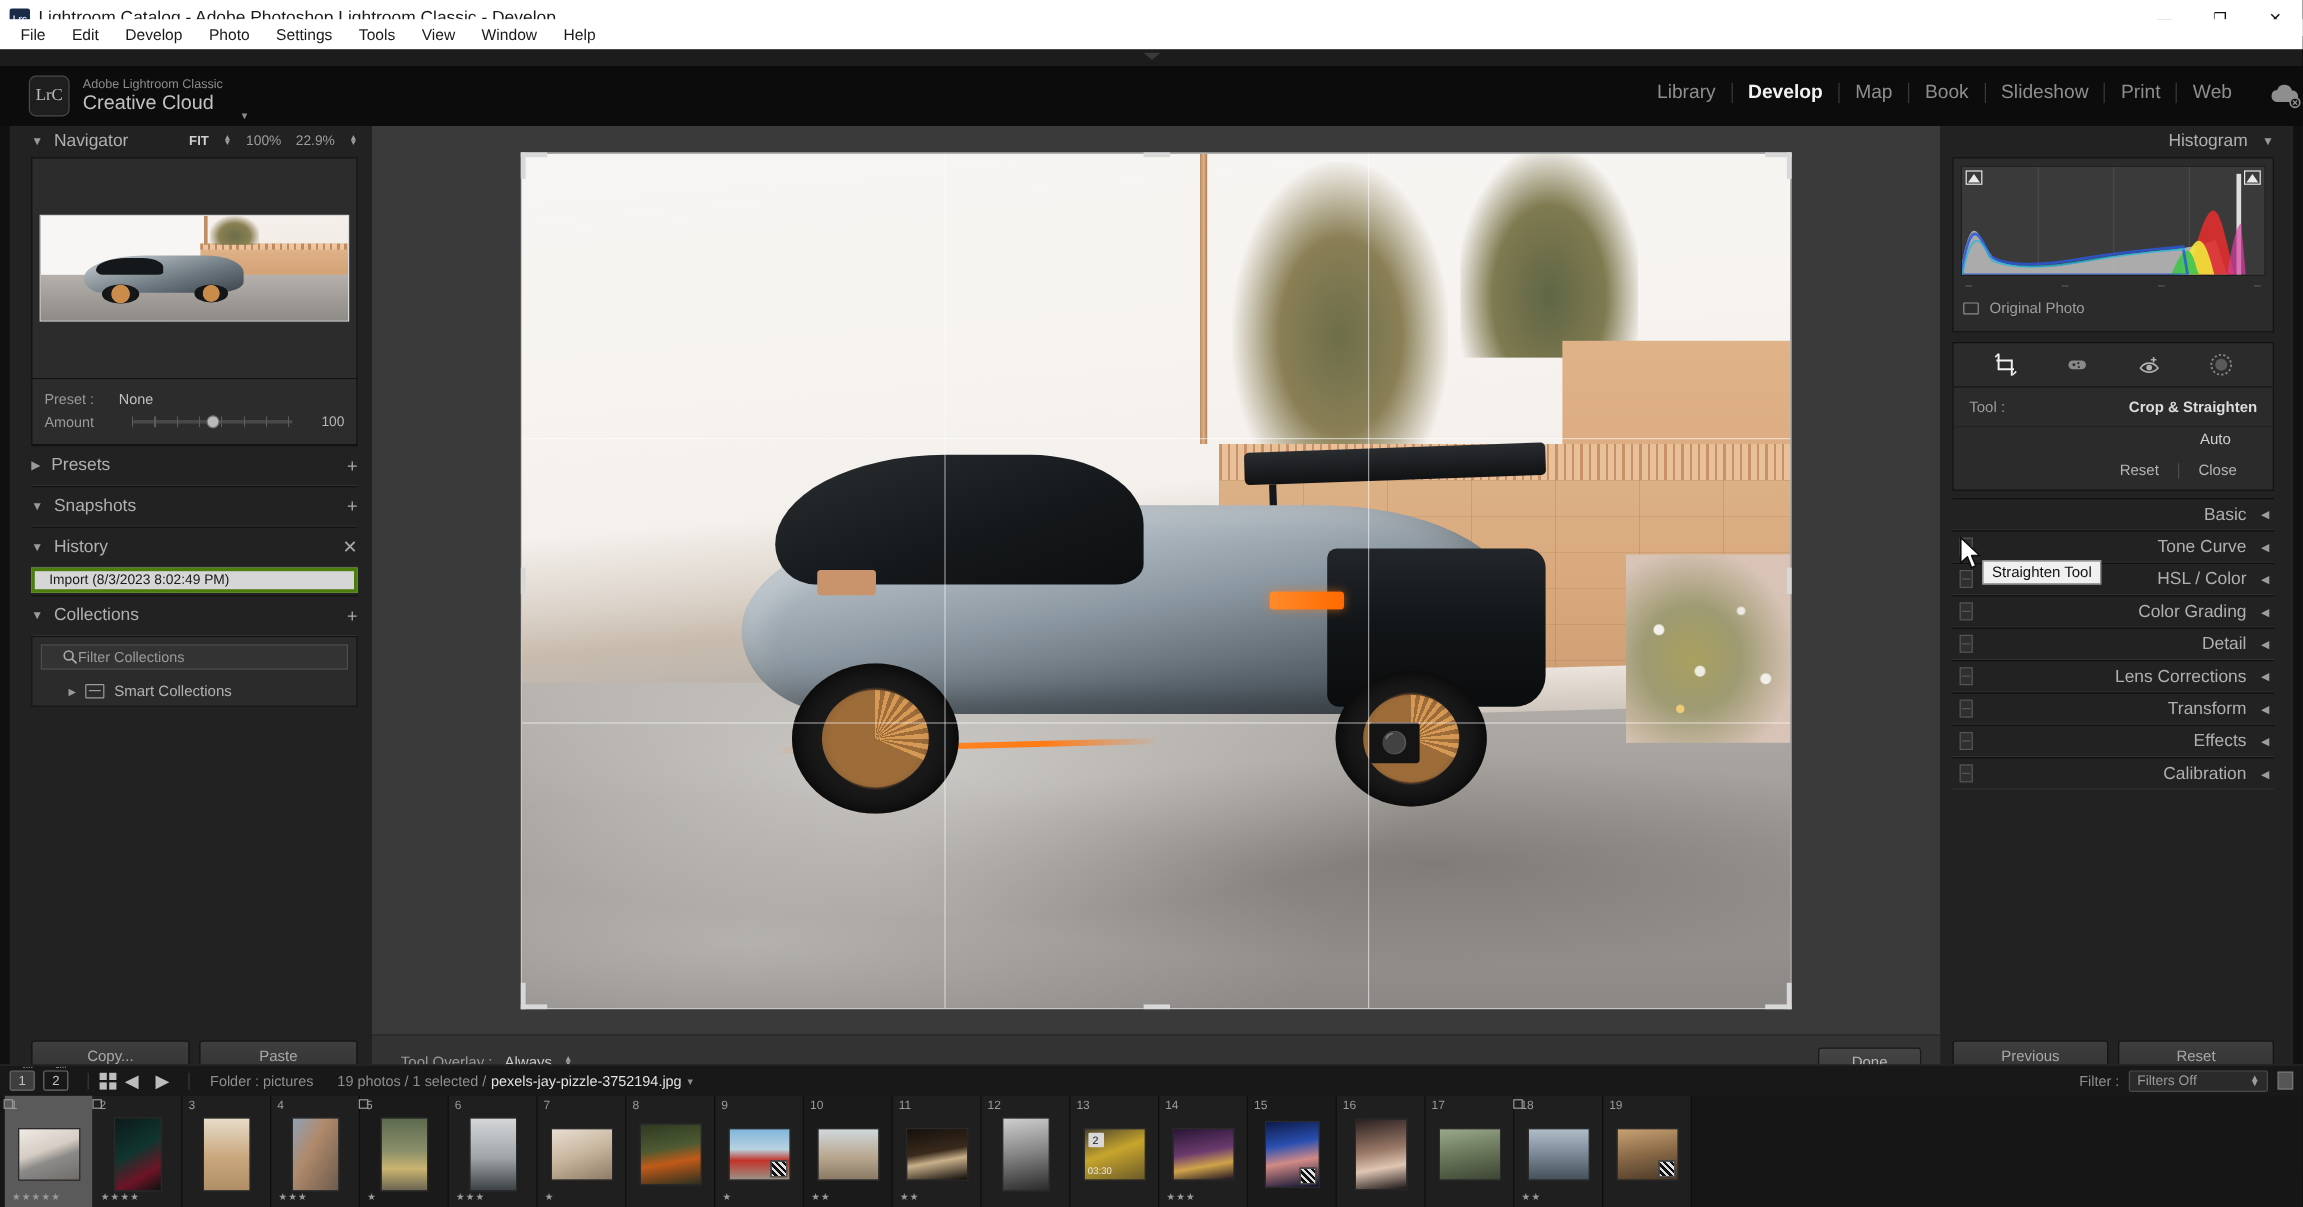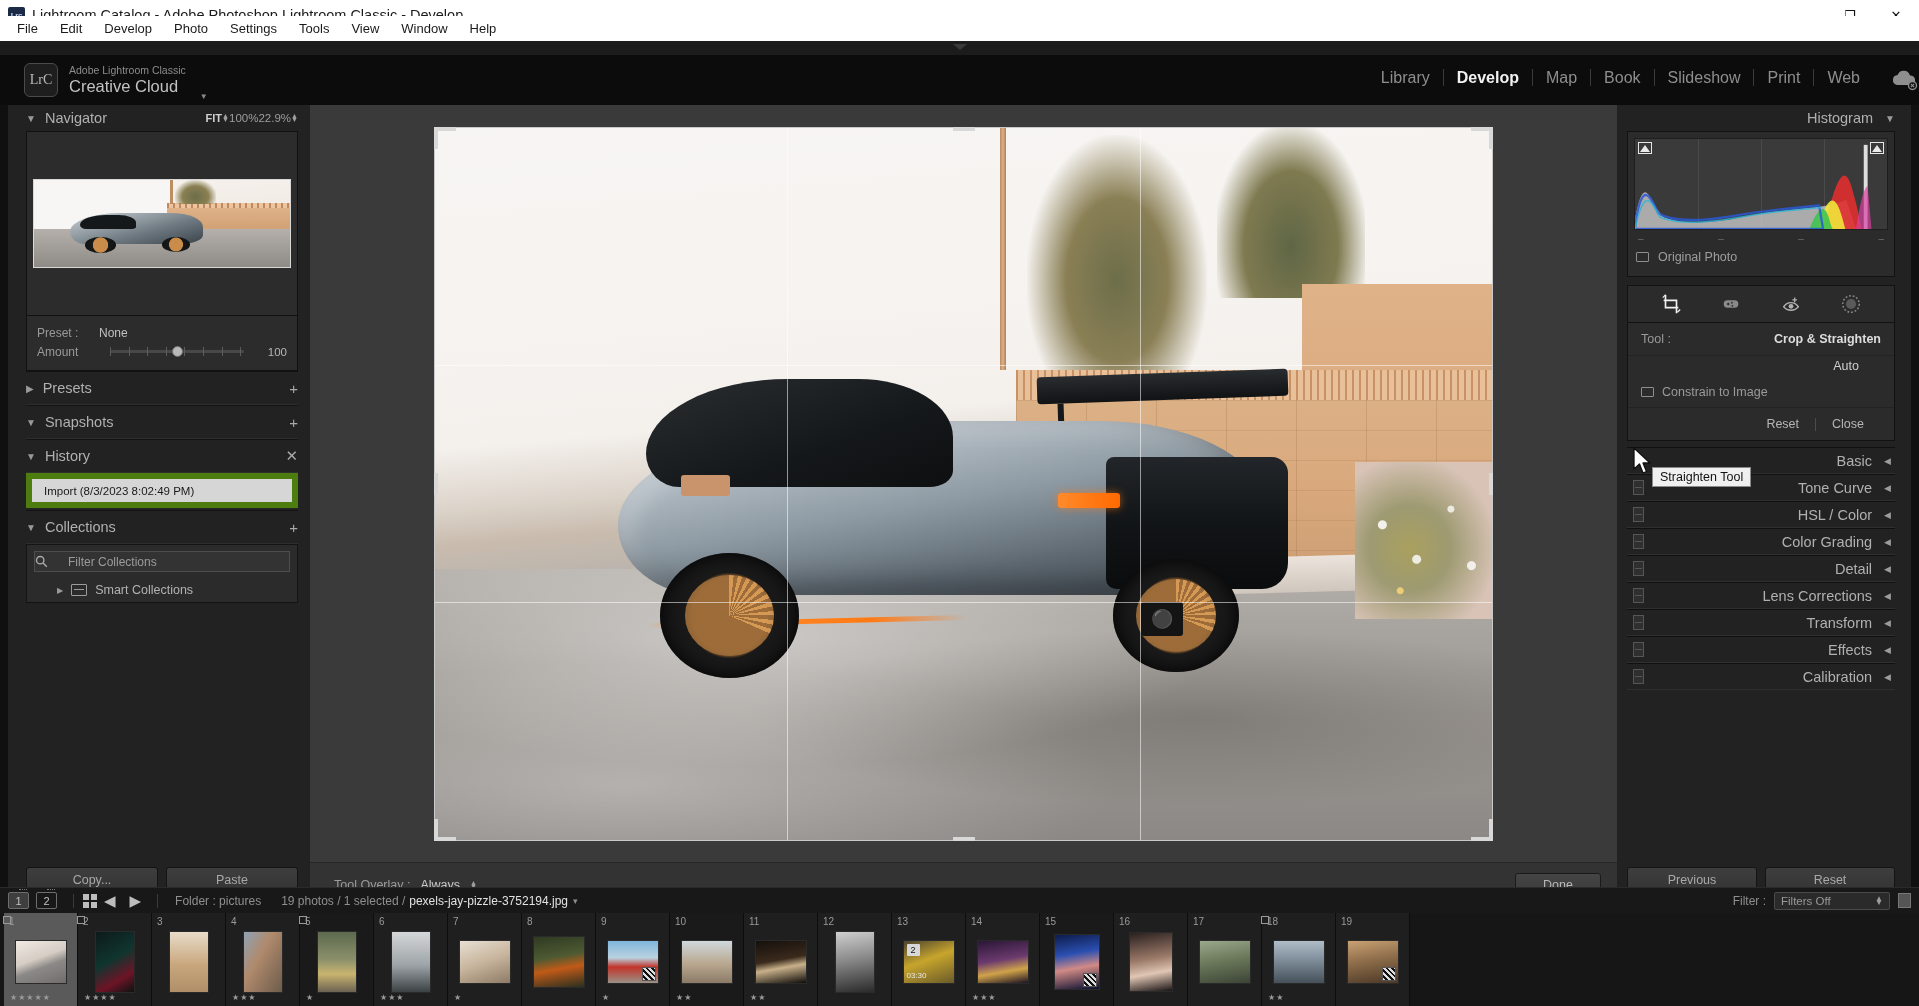--- a/index.html
+++ b/index.html
@@ -75,21 +75,21 @@
   }
   .lp-edge { position: absolute; left: 0; top: 0; width: 8px; height: 100%; background: #101010; }
   .lp-inner { position: absolute; left: 26px; right: 12px; top: 0; bottom: 0; }
 
   .pheader {
     display: flex; align-items: center; height: 26px;
     color: #b0b0b0; font-size: 14.5px;
   }
   .ptri { font-size: 10px; color: #9a9a9a; margin-right: 9px; }
   .pheader .spacer { margin-left: auto; }
-  .nav-z { display: flex; align-items: center; gap: 0; padding-left: 32px; }
+  .nav-z { display: flex; align-items: center; gap: 12px; padding-left: 32px; }
   .nav-z .lbl { font-size: 11.5px; color: #9d9d9d; }
   .nav-z .lbl.fit { color: #cfcfcf; font-weight: bold; font-size: 11px; }
   .nav-z .lbl.p100 { color: #9d9d9d; }
   .arrows { display: inline-flex; flex-direction: column; line-height: 4px; font-size: 7px; color: #9d9d9d; }
 
   .navbox {
     height: 185px; background: #2c2c2c; border: 1px solid #111;
     display: flex; align-items: center; justify-content: center;
   }
   .navthumb {
@@ -123,28 +123,28 @@
   .sect-bar {
     border-top: 1px solid #131313; border-bottom: 1px solid #2e2e2e;
   }
   .sect-row {
     display: flex; align-items: center; height: 32px;
     color: #b0b0b0; font-size: 14.5px;
   }
   .plus { margin-left: auto; color: #a9a9a9; font-size: 15px; }
 
   .hist-item {
-    height: 35px; background: #d6d6d6; color: #1a1a1a; font-size: 11.5px;
+    height: 21px; background: #d6d6d6; color: #1a1a1a; font-size: 11.5px;
     display: flex; align-items: center; padding-left: 12px;
-    border: 6px solid #4d7c0f;
+    border: 3px solid #4d7c0f;
   }
   .coll-box { background: #2b2b2b; border: 1px solid #141414; }
   .coll-filter {
     margin: 6px 7px; height: 21px; background: #333; border: 1px solid #4d4d4d;
-    display: flex; align-items: center; padding-left: 0; gap: 20px;
+    display: flex; align-items: center; padding-left: 17px; gap: 0;
     font-size: 12px; color: #9b9b9b;
   }
   .coll-item {
     display: flex; align-items: center; gap: 8px; height: 24px;
     padding-left: 30px; font-size: 12.5px; color: #b2b2b2;
   }
   .mini-tri { font-size: 8px; color: #9a9a9a; }
   .coll-ico {
     width: 16px; height: 12px; border: 1px solid #9c9c9c; border-radius: 1px;
     position: relative; background: #2b2b2b;
@@ -793,24 +793,20 @@
       </div>
 
       <div class="toolpane">
         <div class="tp-row">
           <span>Tool :</span>
           <span class="v">Crop &amp; Straighten</span>
         </div>
         <div class="tp-row" style="position:relative;height:20px;border-bottom:none">
           <span class="auto-lbl">Auto</span>
         </div>
-        <div class="tp-row" style="height:32px">
-          <span class="chkbox" style="margin-right:8px"></span>
-          <span>Constrain to Image</span>
-        </div>
         <div class="tp-foot">
           <span class="b">Reset</span>
           <span class="divider"></span>
           <span class="b">Close</span>
         </div>
       </div>
 
       <div id="right-sections" style="margin-top:6px">
           <div class="rsect">
             <span style="width:11px"></span>

